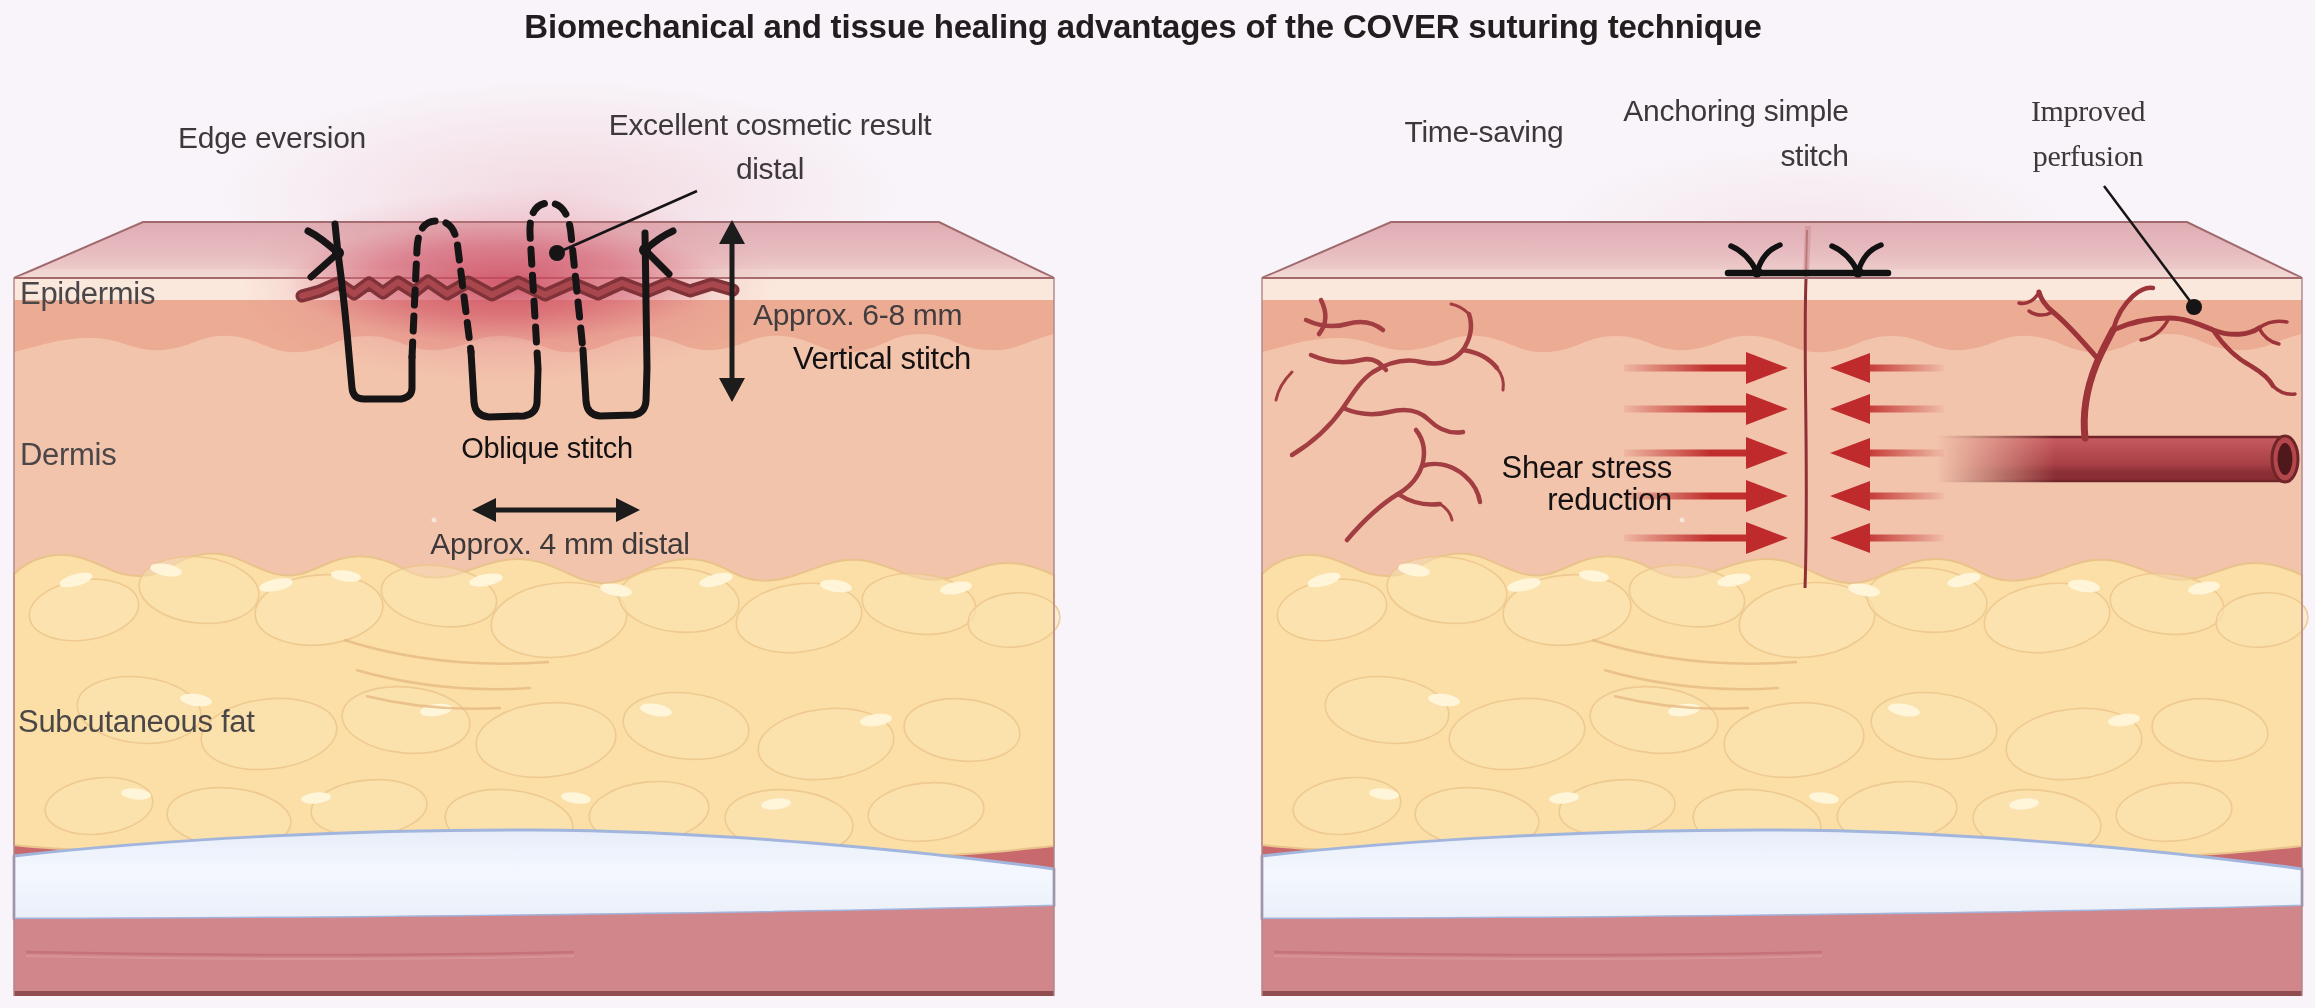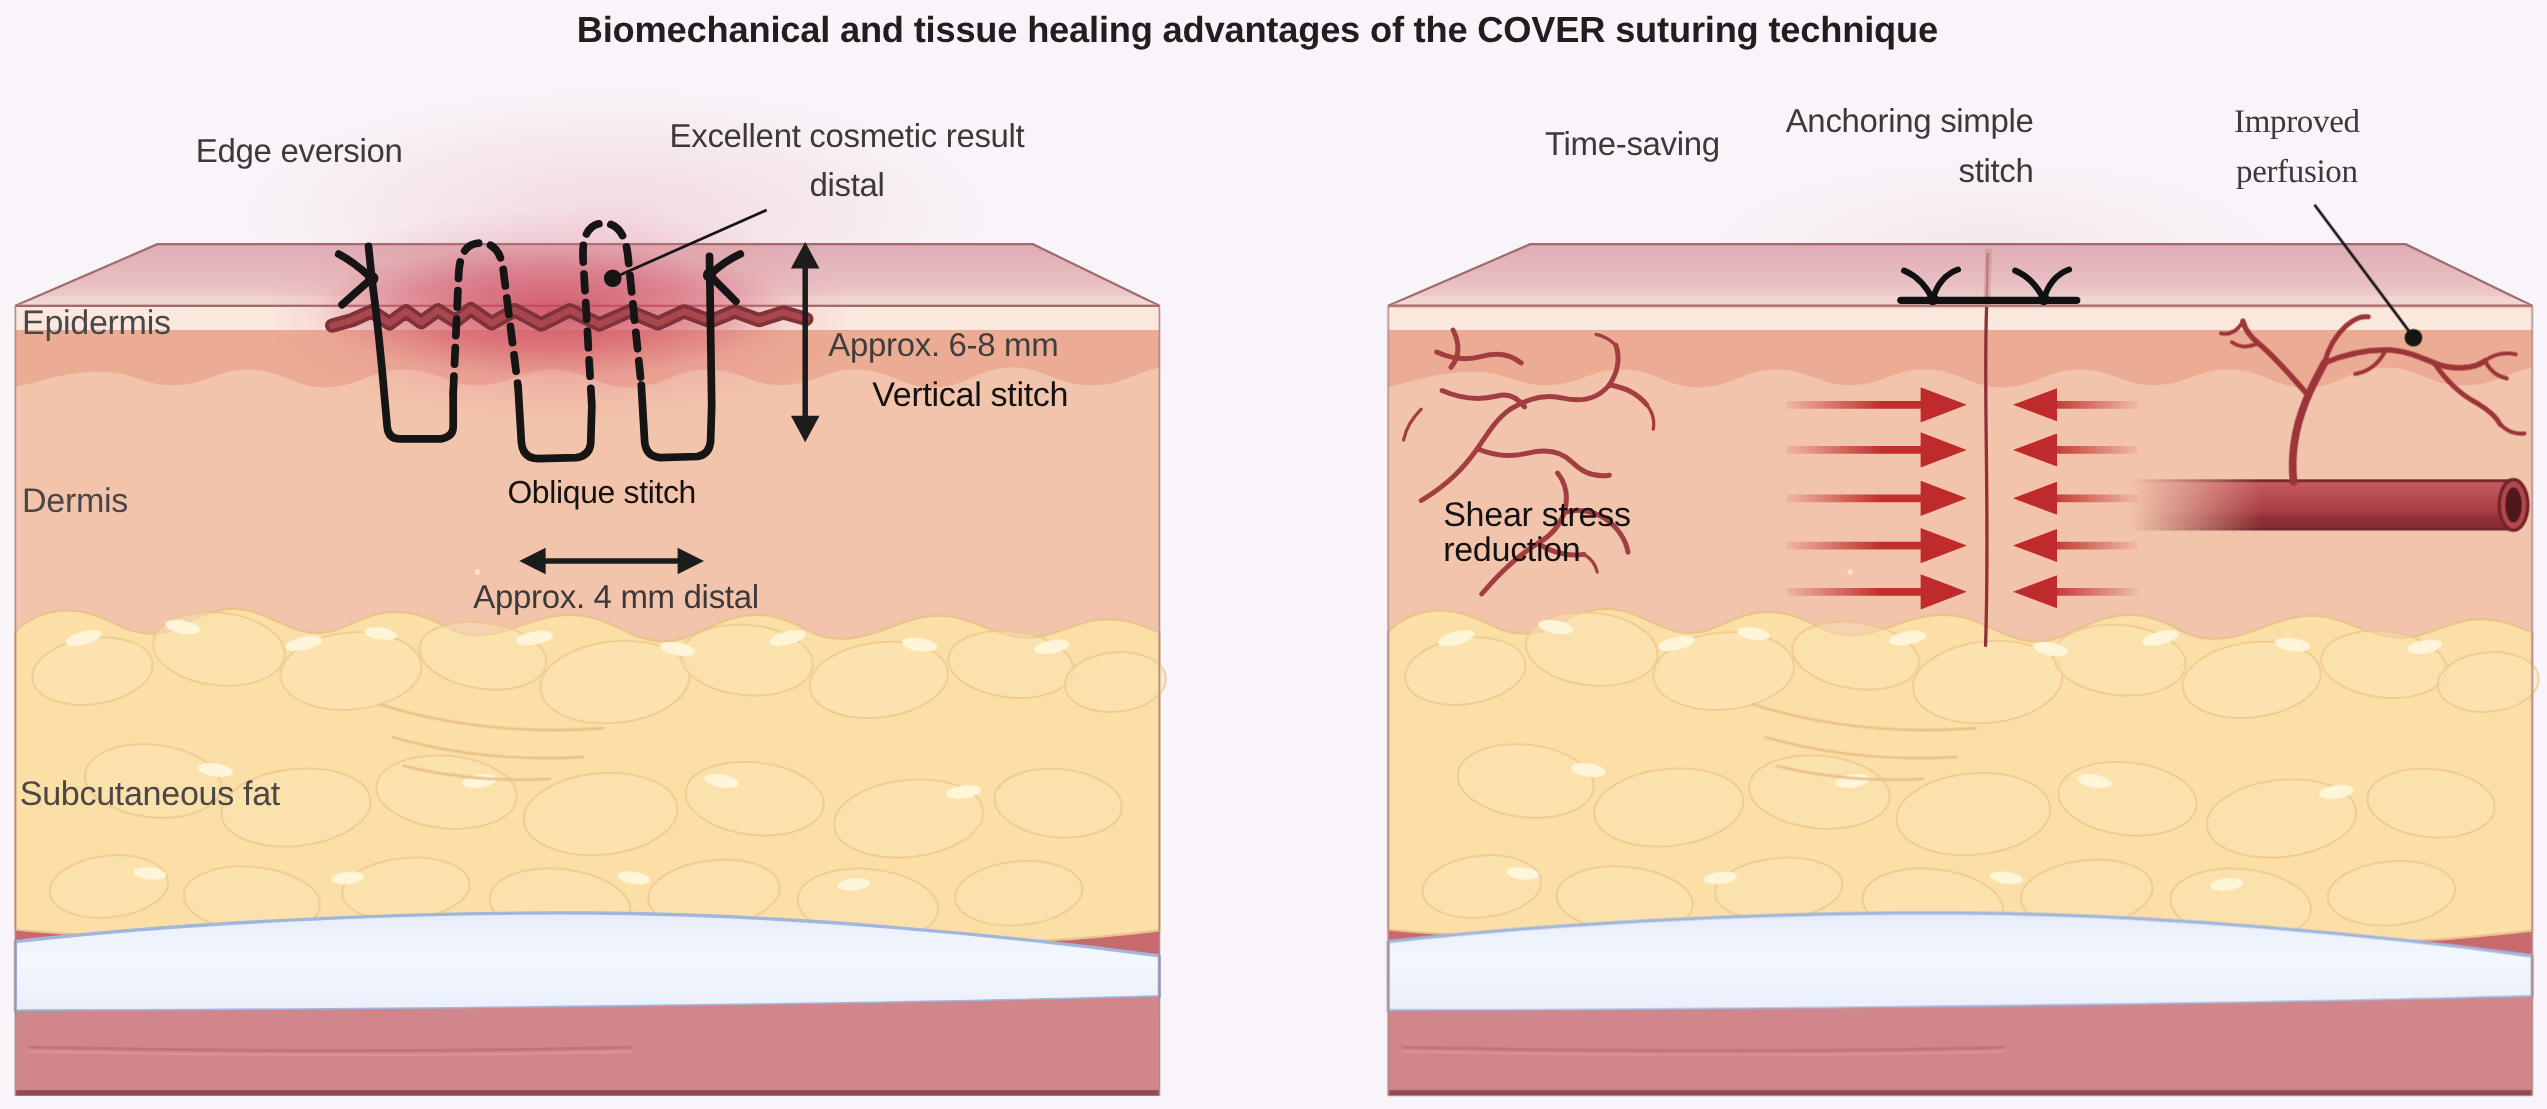--- a/index.html
+++ b/index.html
@@ -315,18 +315,18 @@
 <div class="lbl ann center" style="left:1736px;top:88px;line-height:45px;text-align:right;">
   <div>Anchoring simple</div>
   <div>stitch</div>
 </div>
 
 <div class="lbl ann center" style="left:2088px;top:88px;line-height:45px;font-family:Liberation Serif, serif;">
   <div>Improved</div>
   <div>perfusion</div>
 </div>
 
-<div class="lbl ann bold" style="left:1312px;top:452px;width:360px;text-align:left;font-size:31px;line-height:32px;">
+<div class="lbl ann bold" style="left:1312px;top:452px;width:360px;text-align:right;font-size:31px;line-height:32px;">
   <div>Shear stress</div>
   <div>reduction</div>
 </div>
 
 </div>
 
 </body></html>

